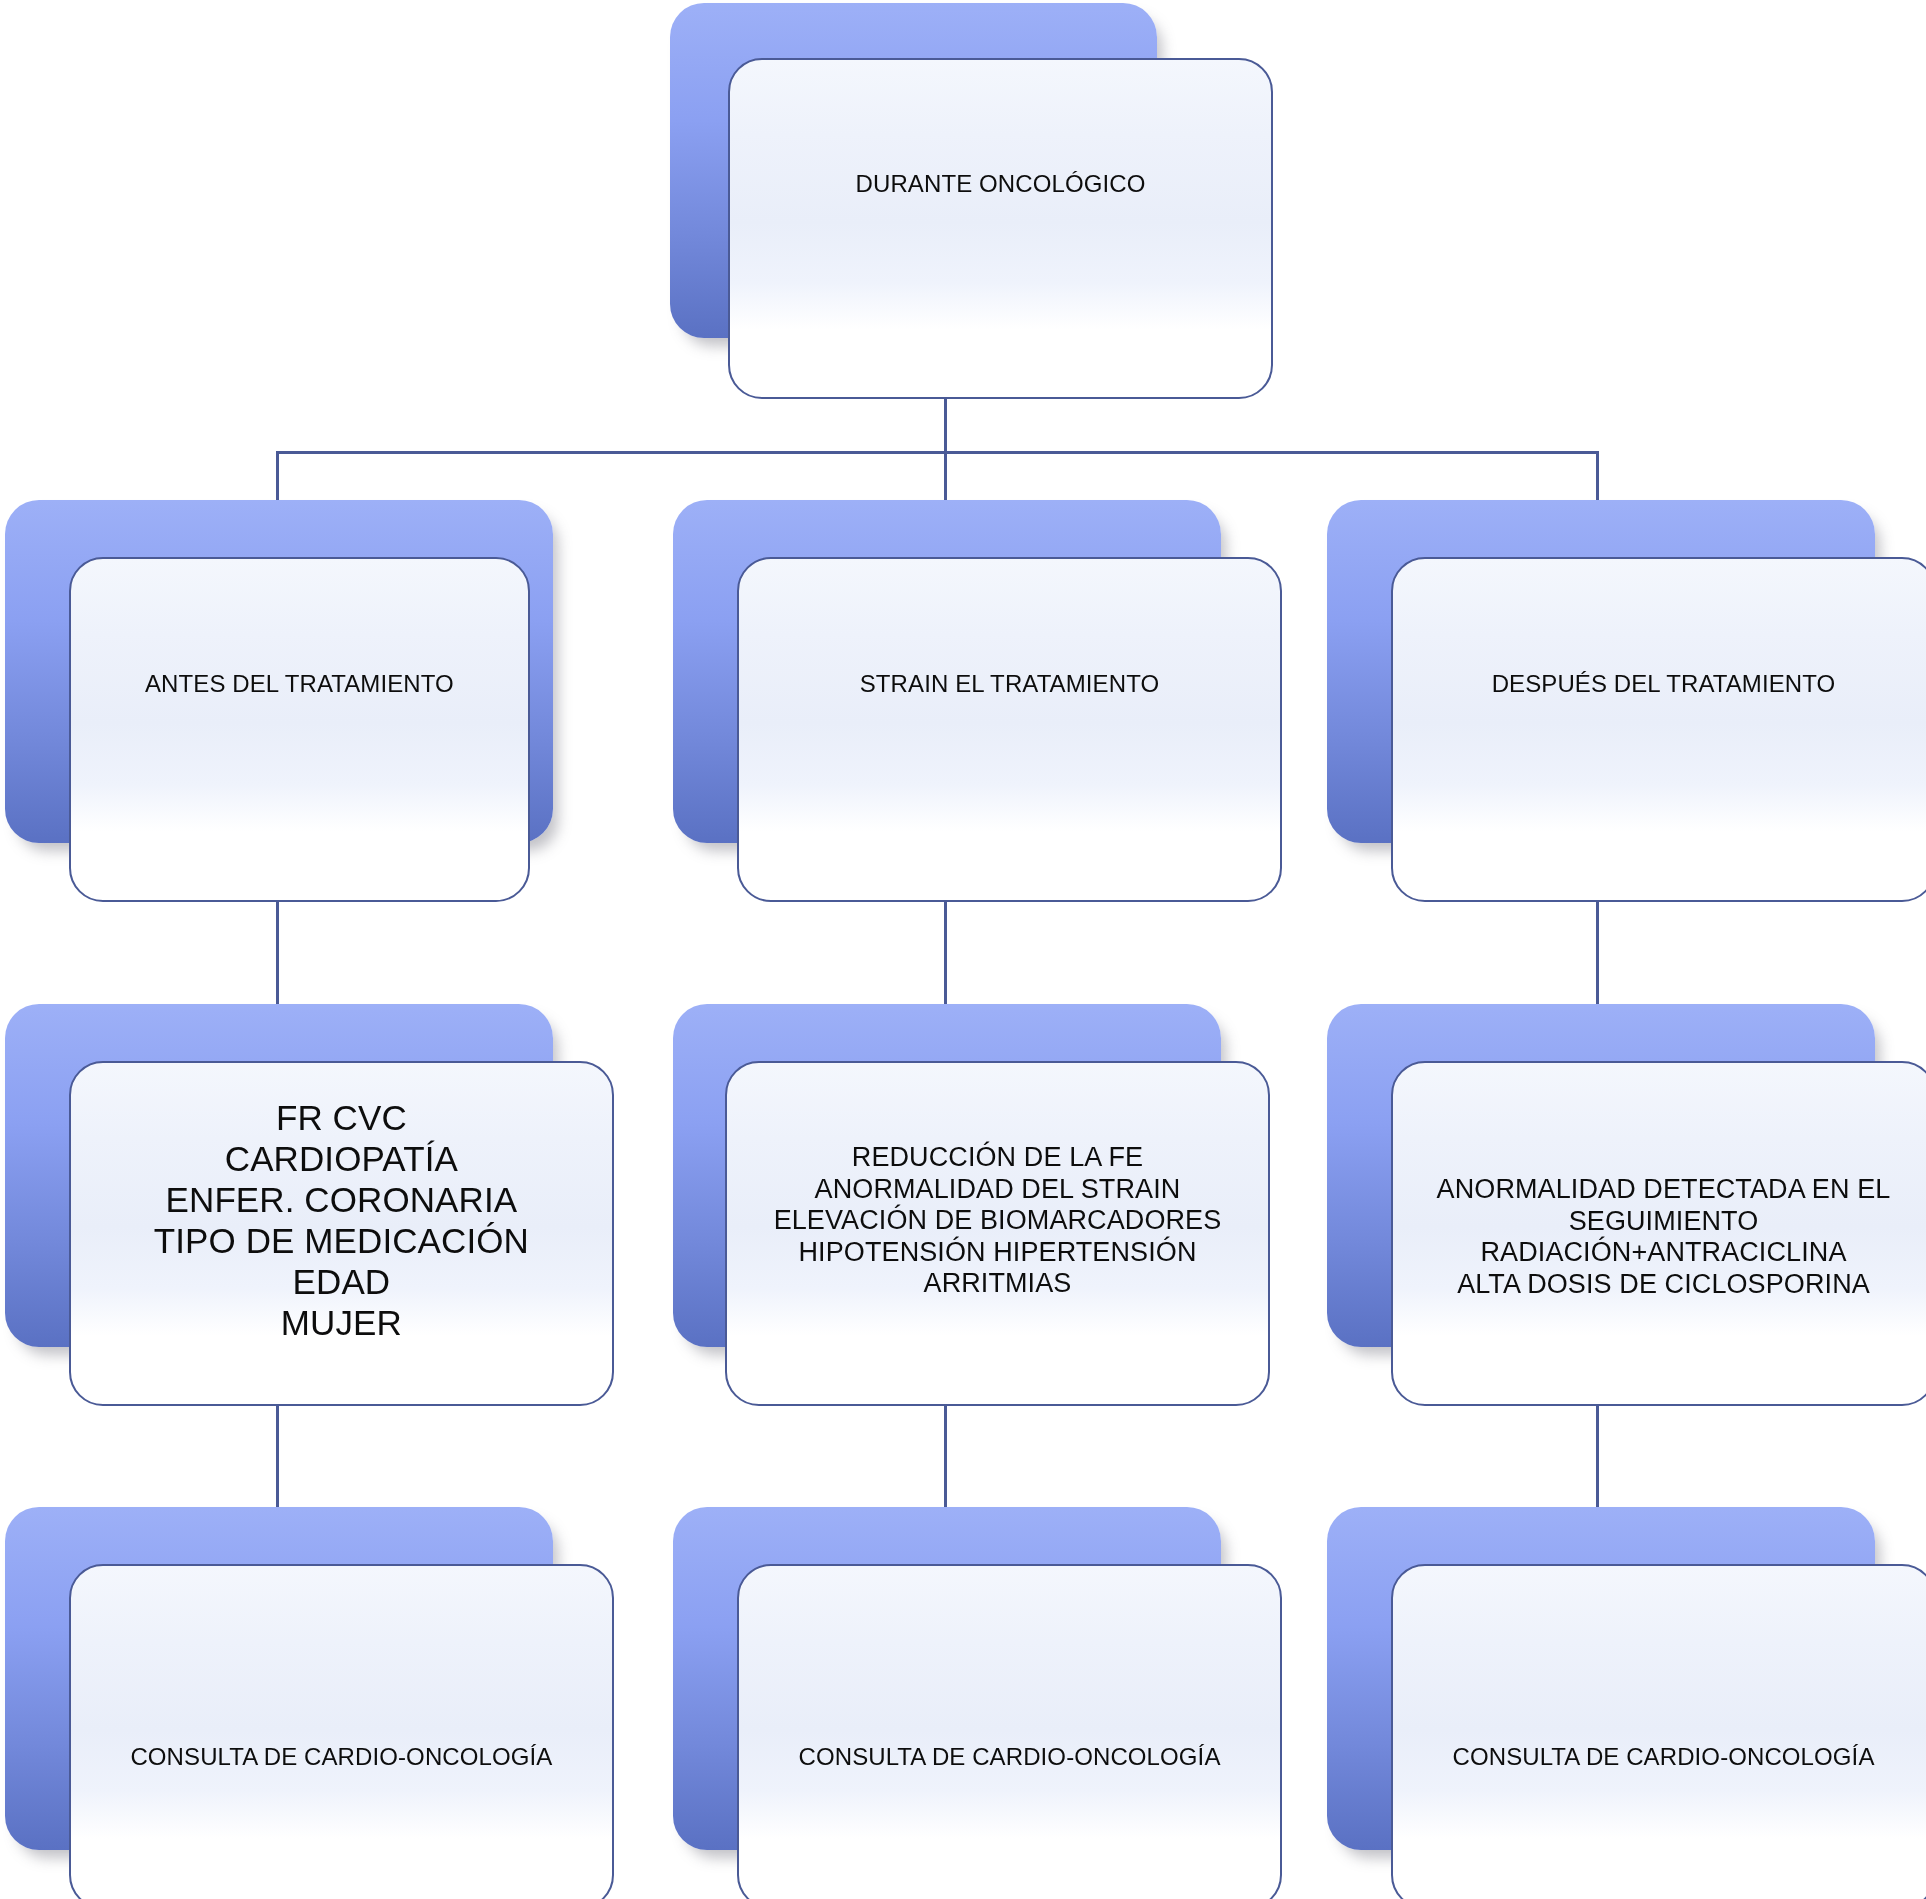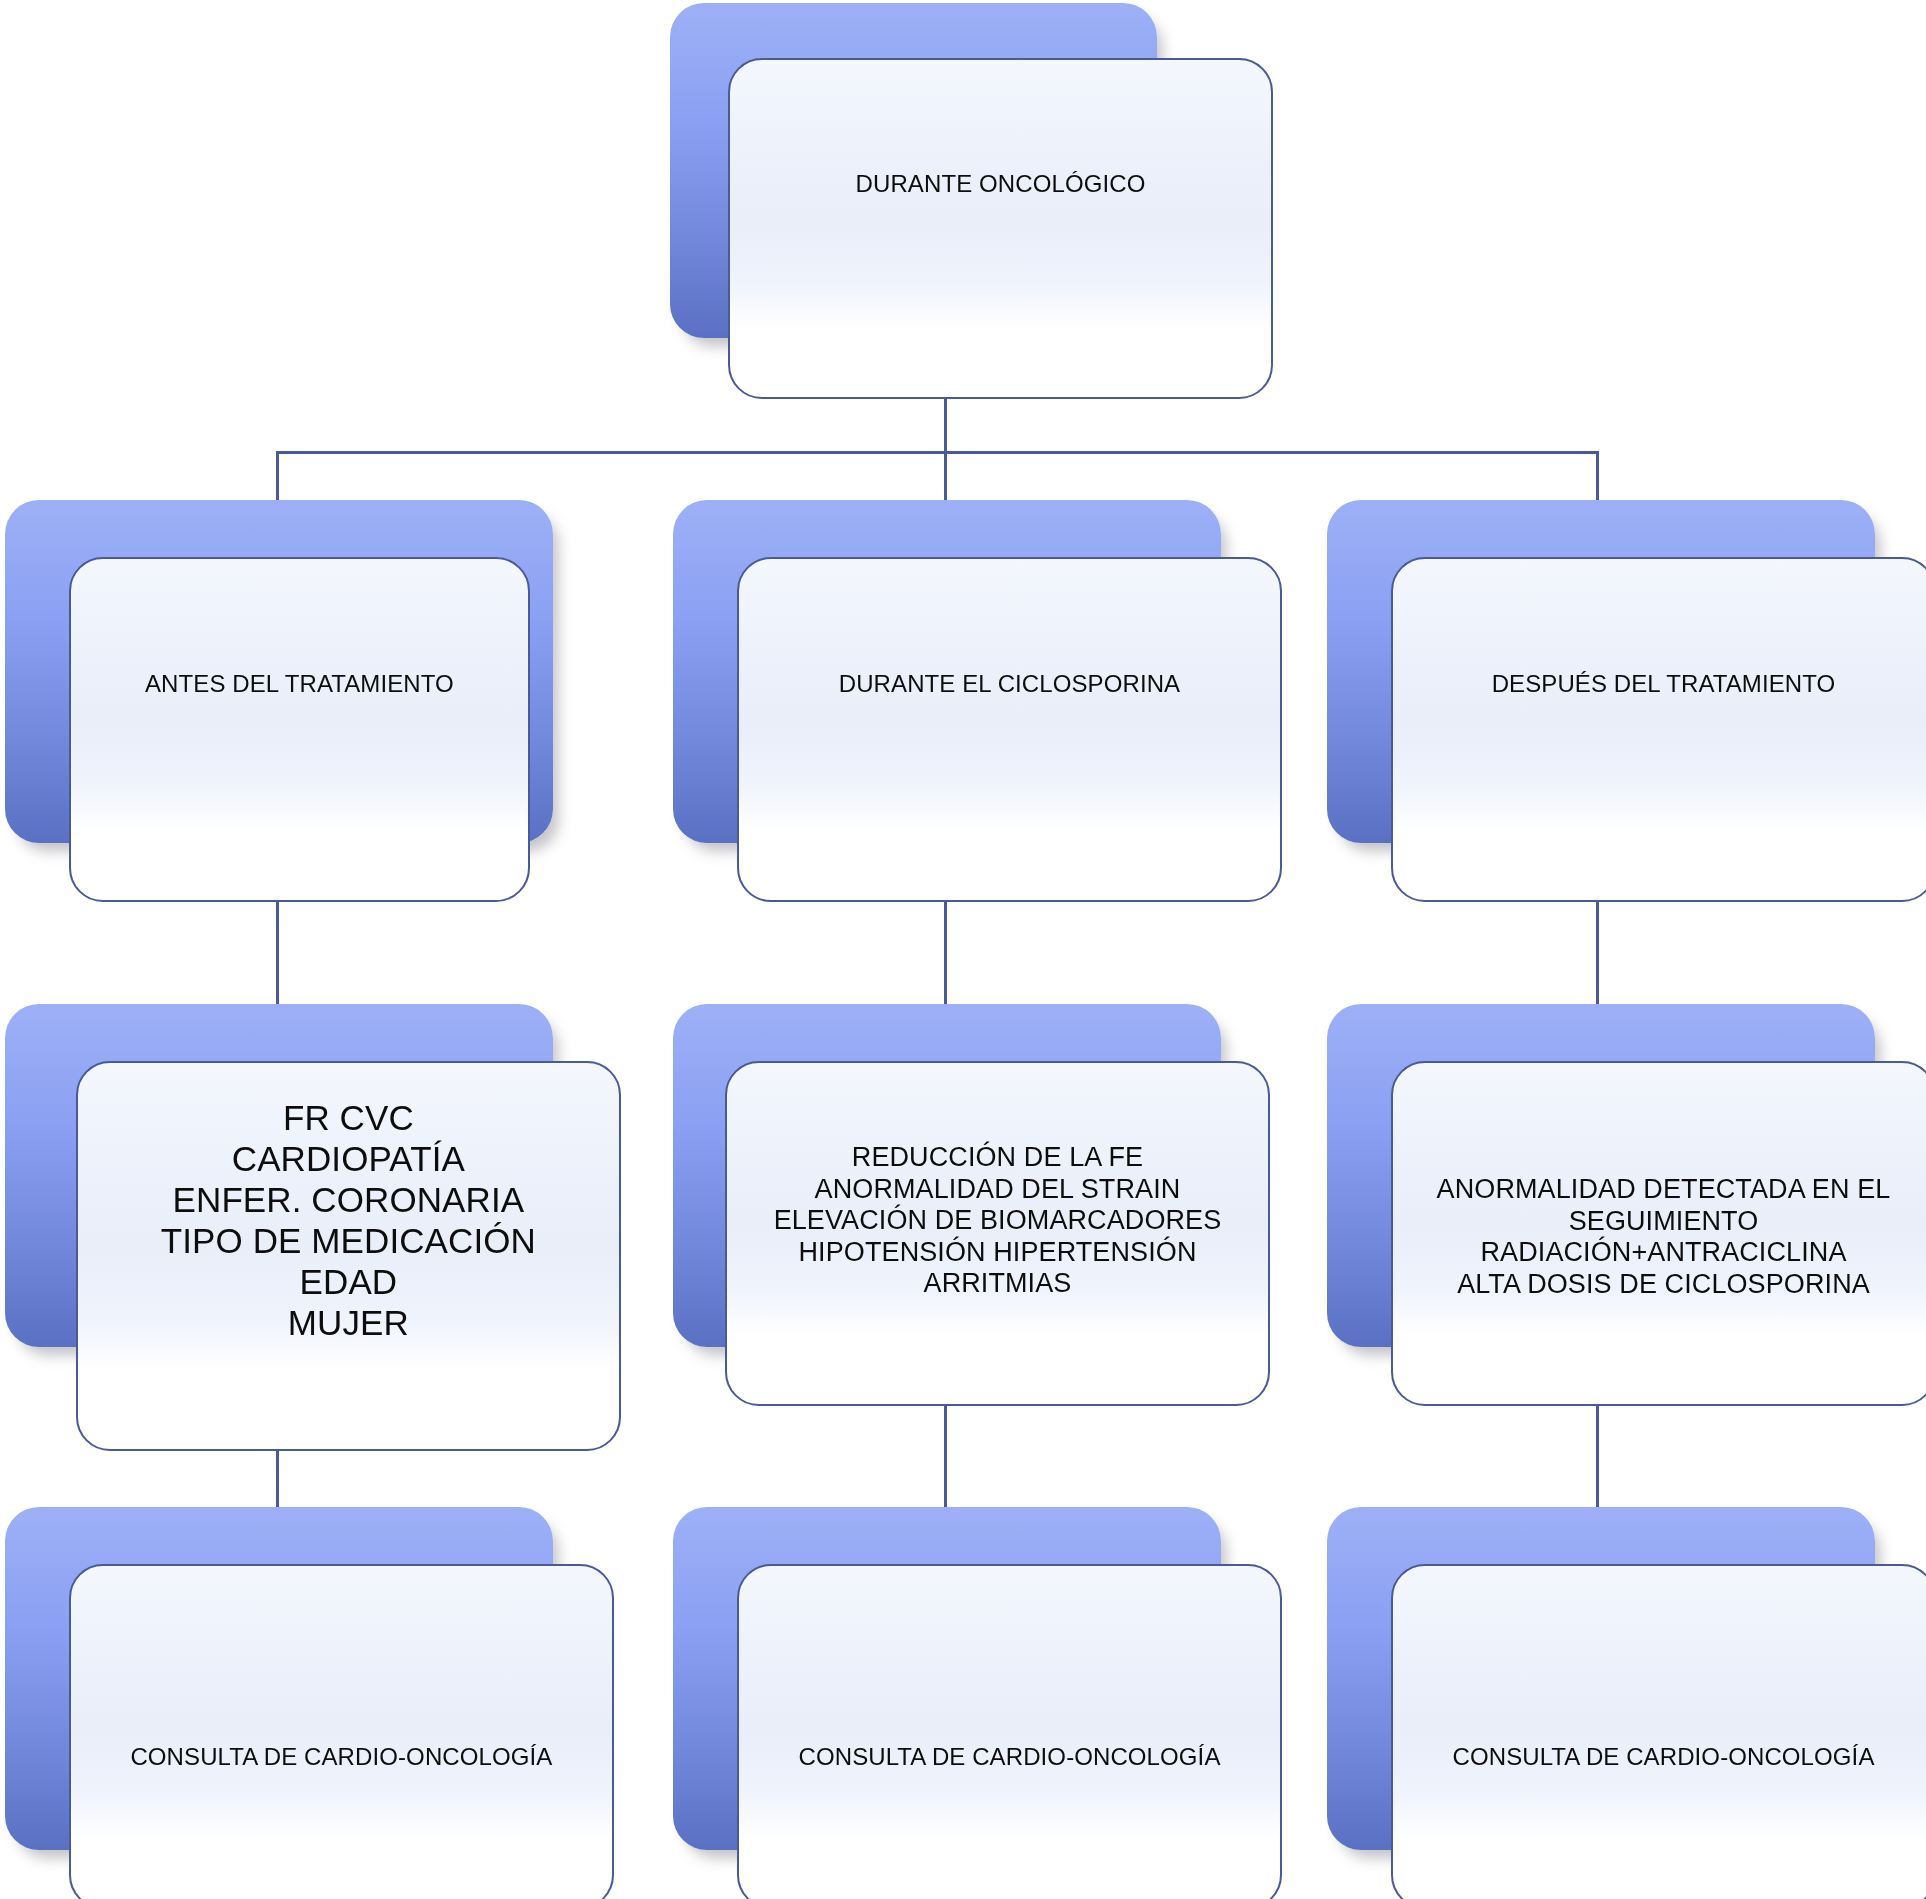--- a/index.html
+++ b/index.html
@@ -105,34 +105,34 @@
   <div class="node" style="left:4.9px; top:500px; width:609px; height:402px;">
     <div class="plate" style="width:548px; height:343px;"></div>
     <div class="card" style="left:64px; top:57px; width:461px; height:345px;">
       <div class="label t-sm" style="top:111px;">ANTES DEL TRATAMIENTO</div>
     </div>
   </div>
 
   <div class="node" style="left:673px; top:500px; width:609px; height:402px;">
     <div class="plate" style="width:548px; height:343px;"></div>
     <div class="card" style="left:64px; top:57px; width:545px; height:345px;">
-      <div class="label t-sm" style="top:111px;">DURANTE EL CICLOSPORINA</div>
+      <div class="label t-sm" style="top:111px;">STRAIN EL TRATAMIENTO</div>
     </div>
   </div>
 
   <div class="node" style="left:1327px; top:500px; width:609px; height:402px;">
     <div class="plate" style="width:548px; height:343px;"></div>
     <div class="card" style="left:64px; top:57px; width:545px; height:345px;">
       <div class="label t-sm" style="top:111px;">DESPUÉS DEL TRATAMIENTO</div>
     </div>
   </div>
 
   <div class="node" style="left:4.9px; top:1004px; width:609px; height:402px;">
     <div class="plate" style="width:548px; height:343px;"></div>
-    <div class="card" style="left:71px; top:57px; width:545px; height:390px;">
+    <div class="card" style="left:64px; top:57px; width:545px; height:345px;">
       <div class="label t-lg" style="top:35px;">FR CVC
 CARDIOPATÍA
 ENFER. CORONARIA
 TIPO DE MEDICACIÓN
 EDAD
 MUJER</div>
     </div>
   </div>
 
   <div class="node" style="left:673px; top:1004px; width:609px; height:402px;">

